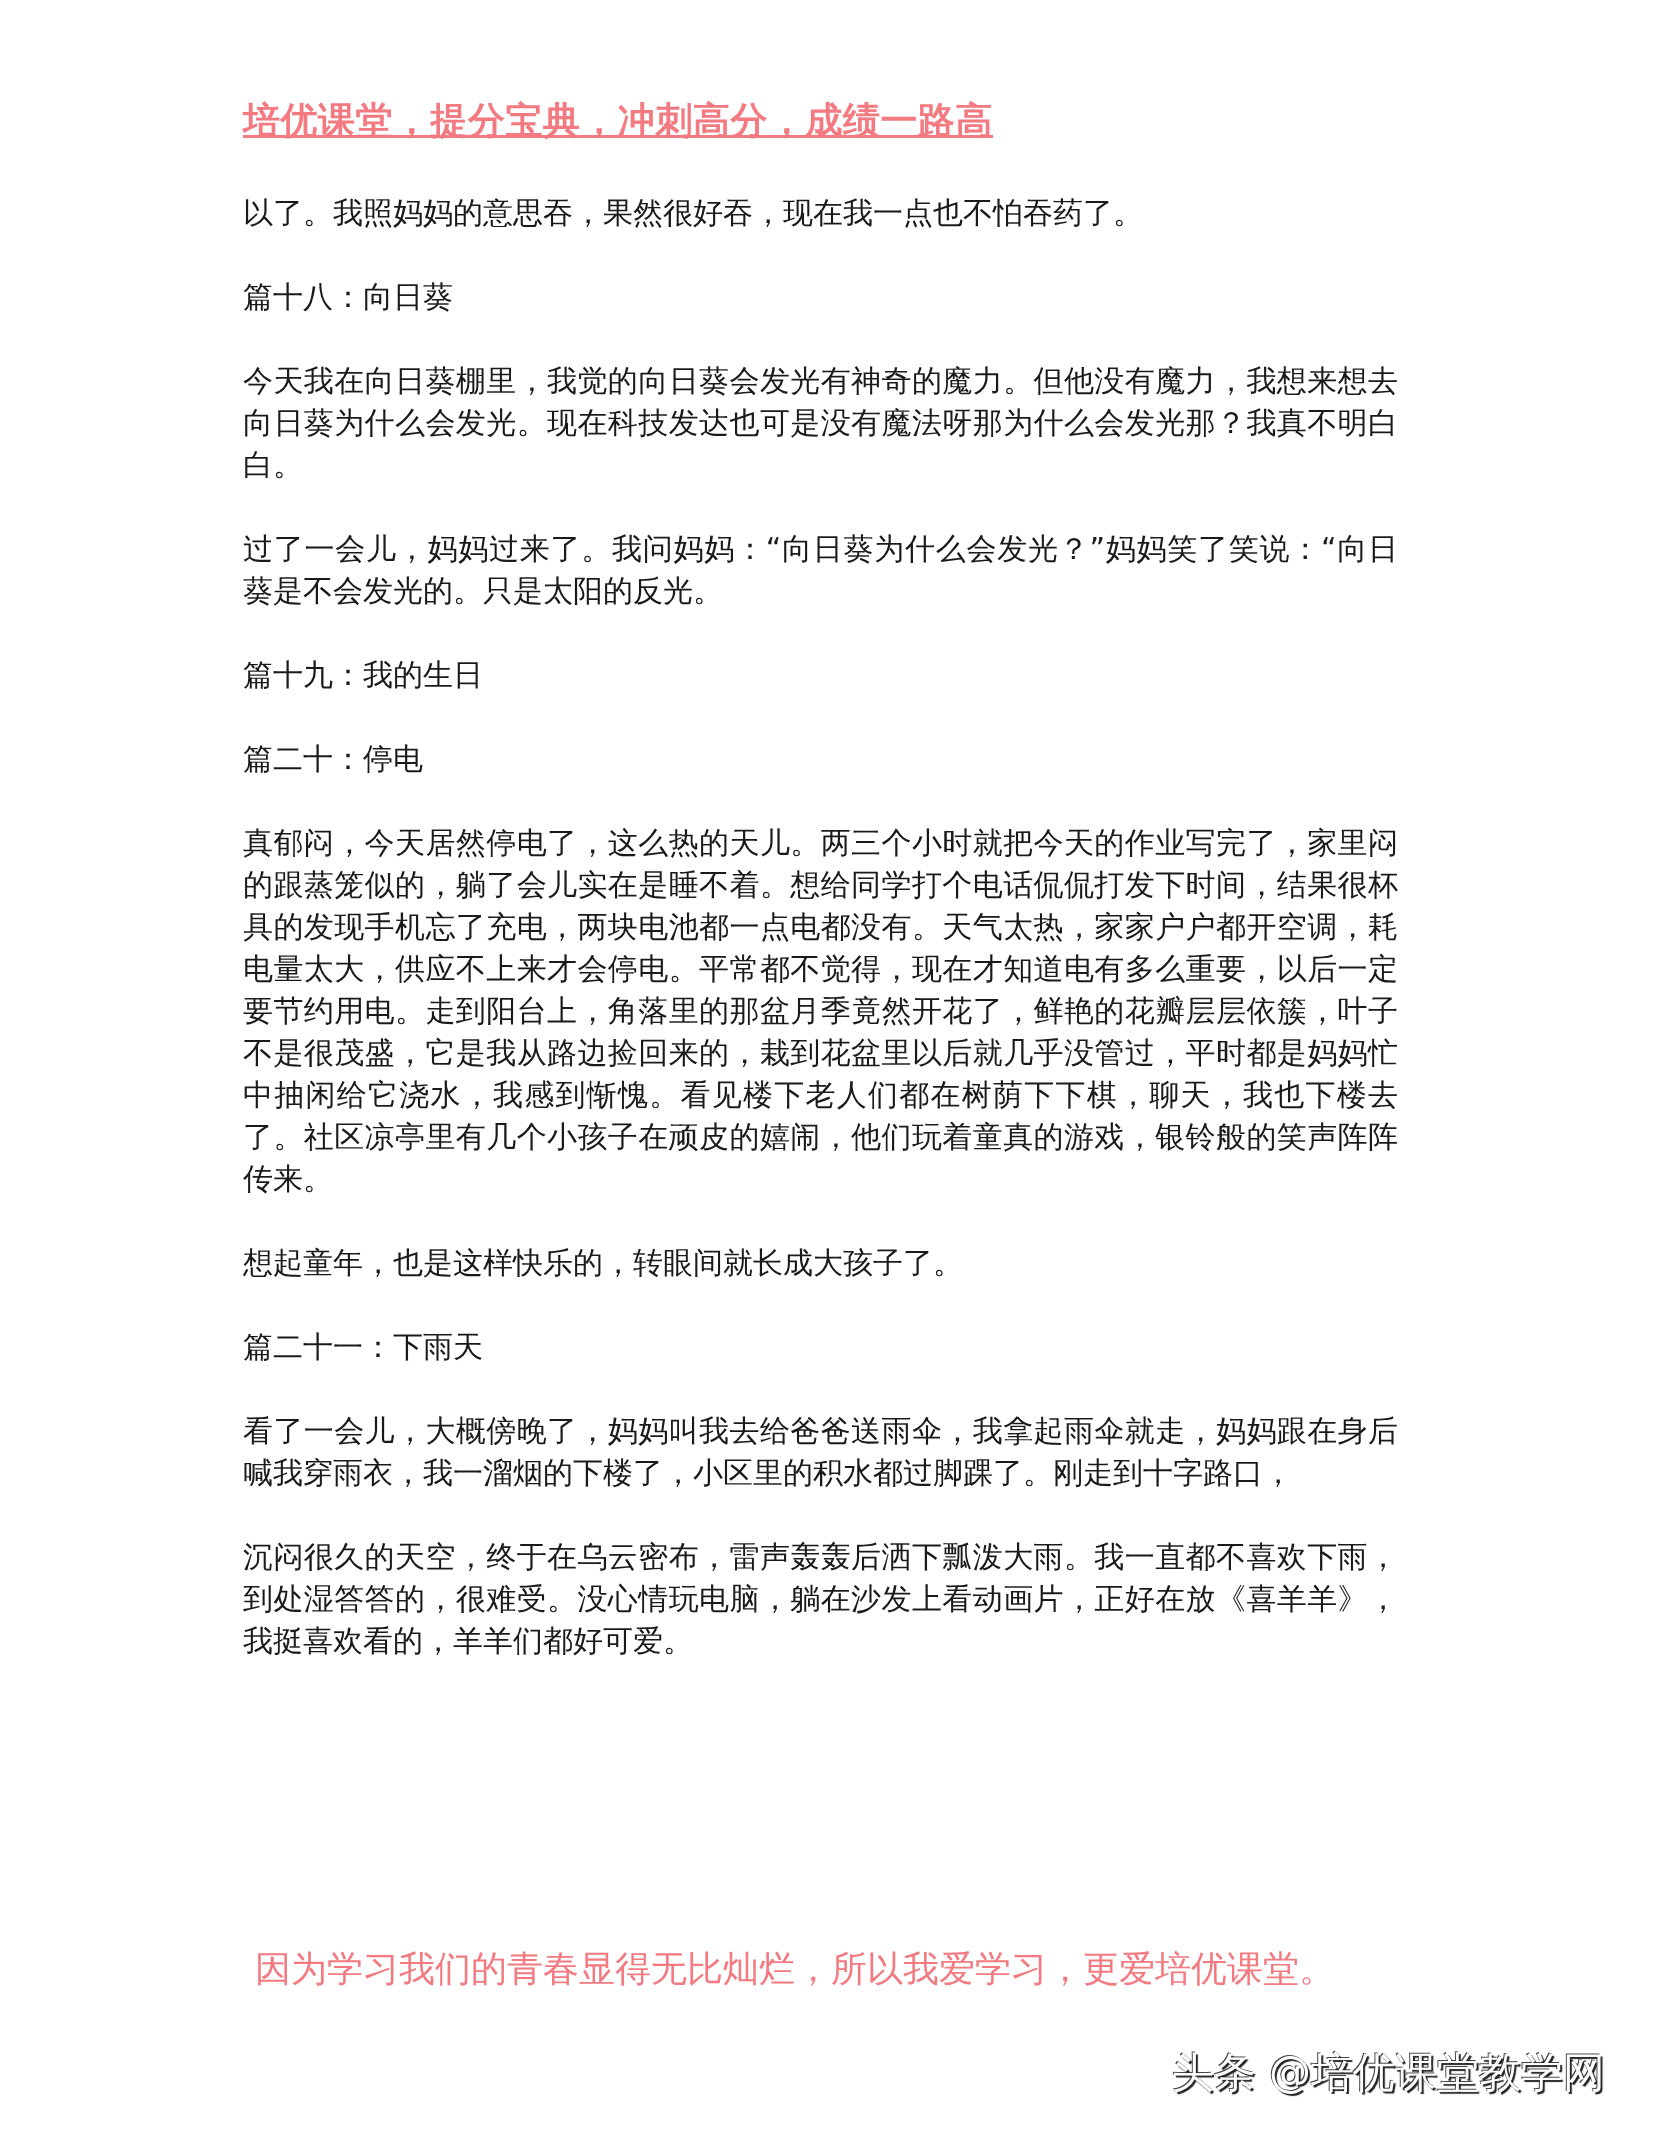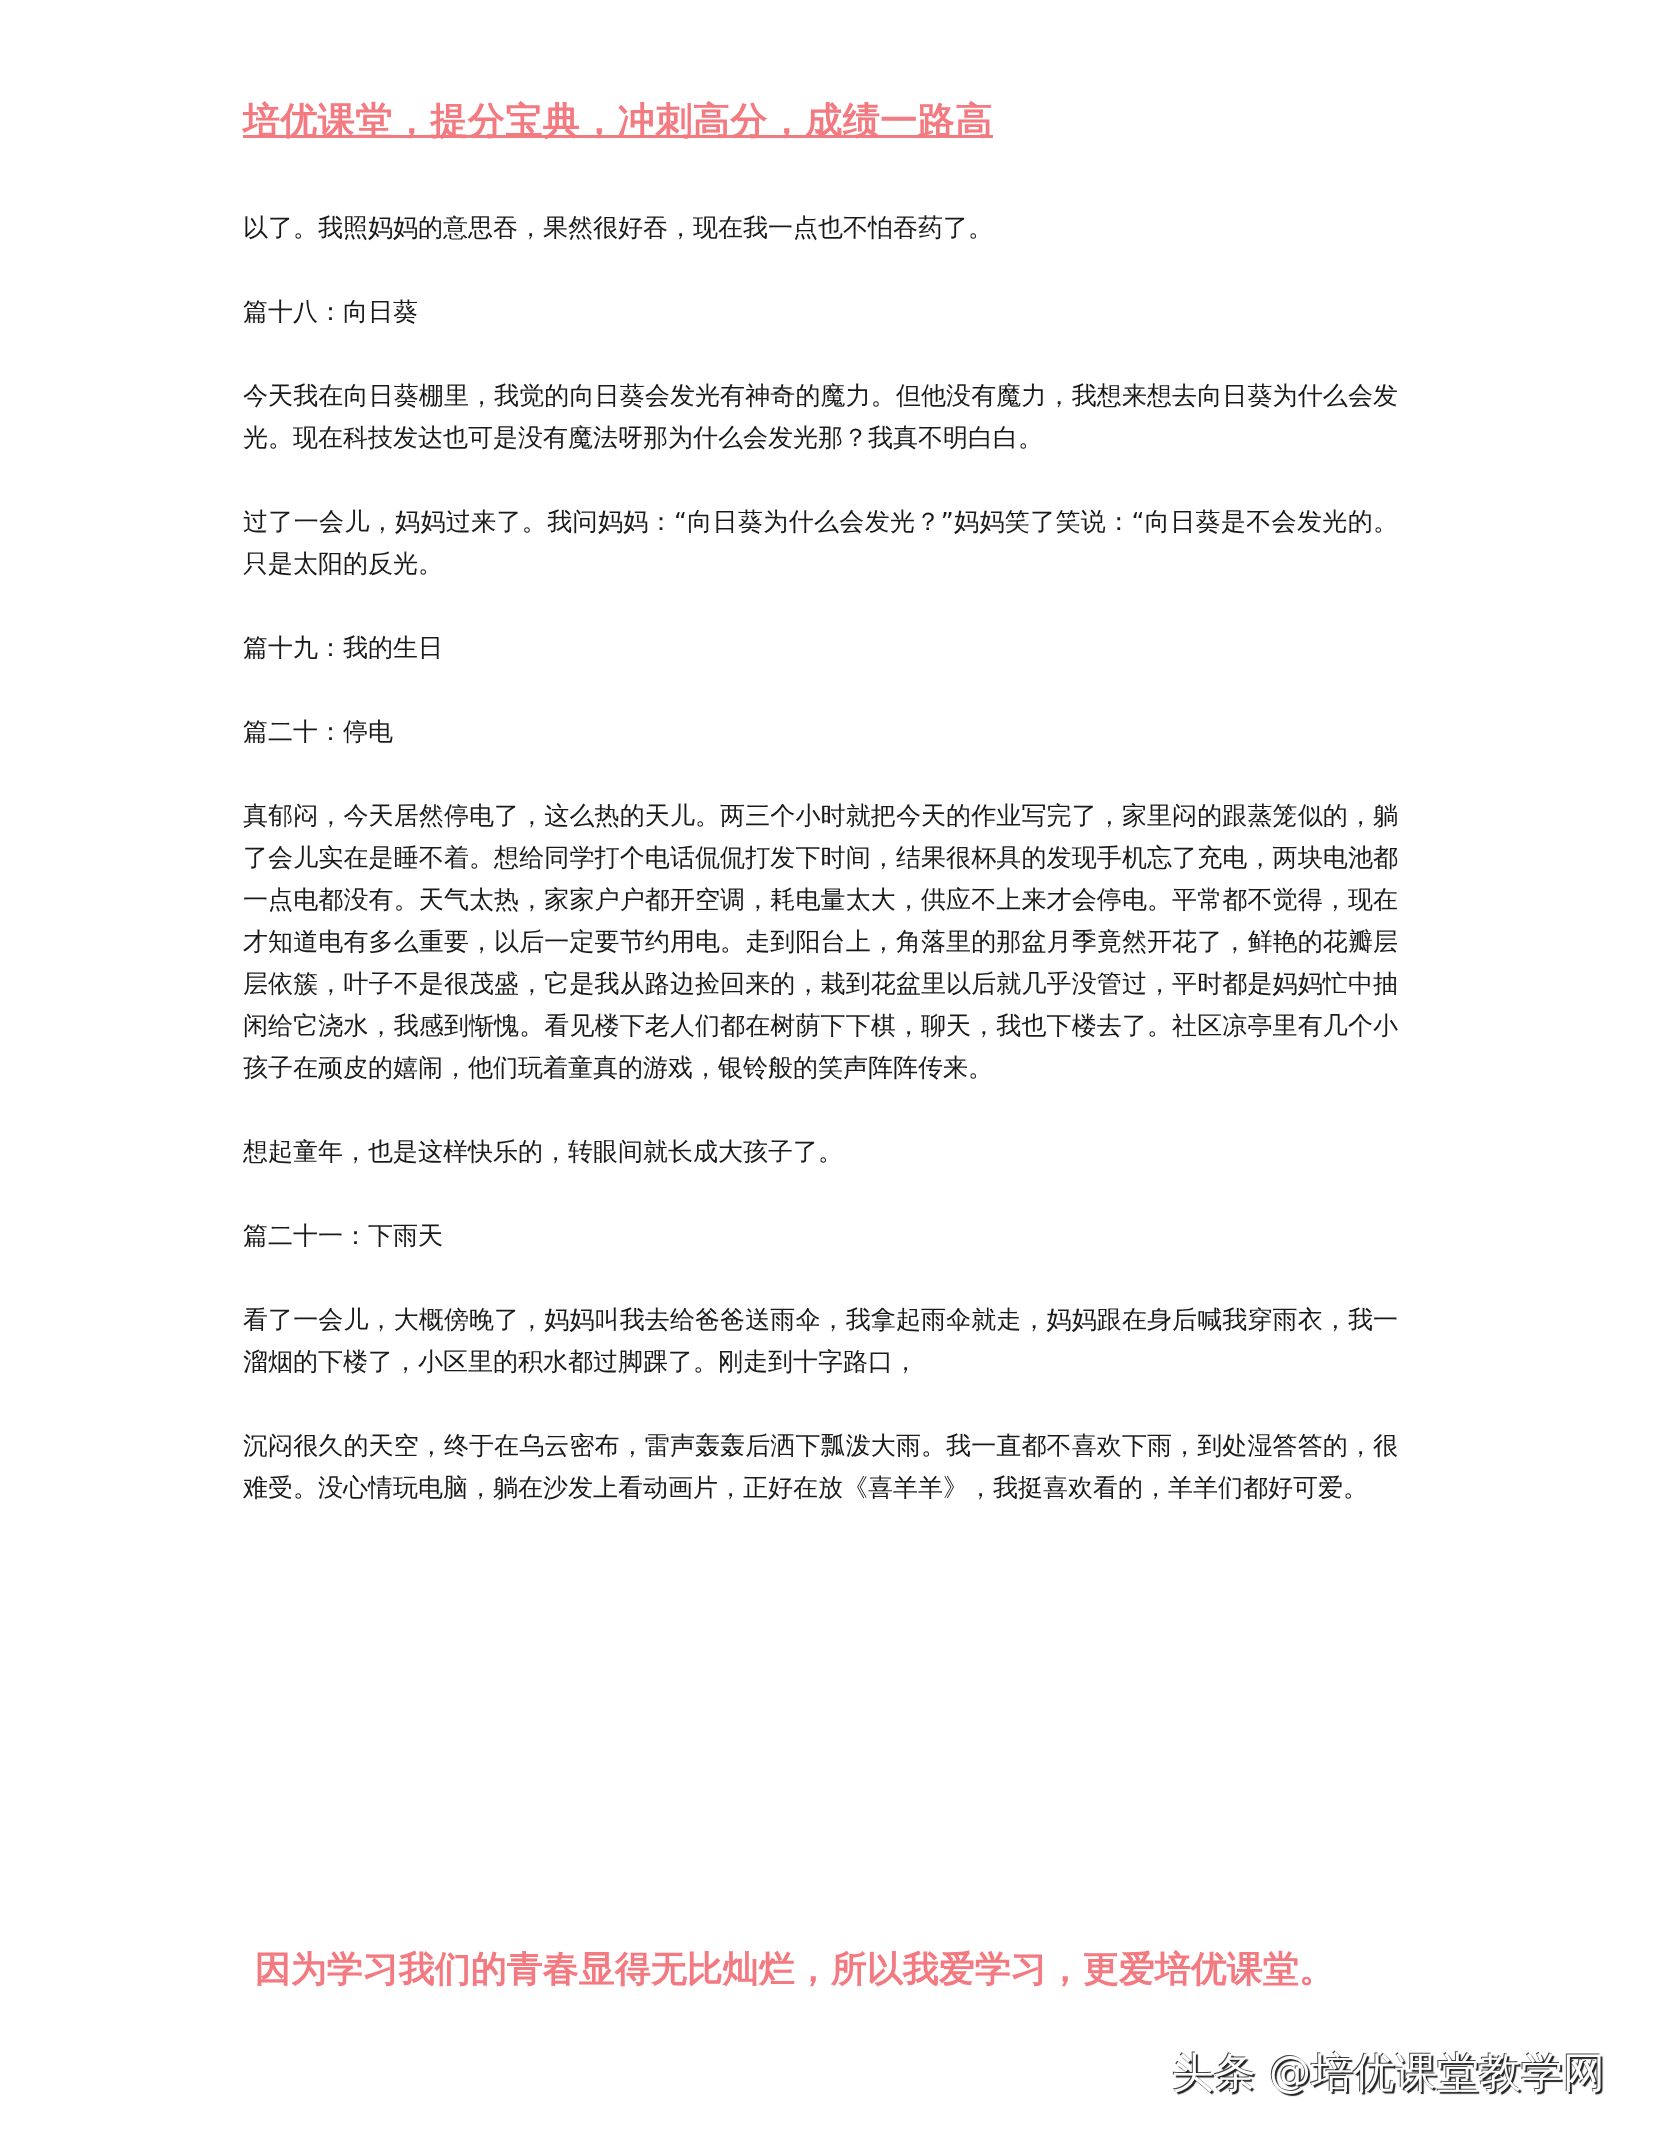--- a/index.html
+++ b/index.html
@@ -1,22 +1,22 @@
 <!DOCTYPE html>
 <html><head>
 <meta charset="utf-8">
 <style>
   html, body { margin: 0; padding: 0; background: #ffffff; }
   body { width: 1653px; height: 2139px; position: relative; overflow: hidden;
          font-family: "DejaVu Sans", sans-serif; color: #1a1a1a; }
   .title { position: absolute; left: 243px; top: 96px; font-size: 37px; font-weight: bold;
            color: #f27a80; letter-spacing: 0.5px; white-space: nowrap; text-decoration: underline; }
   .content { position: absolute; left: 243px; top: 192px; width: 1155px; }
-  .p { font-size: 25px; line-height: 42px; margin: 15px 0 42px 0; text-align: justify; }
-  .footer-slogan { position: absolute; left: 255px; top: 1945px; font-size: 36px; font-weight: bold;
+  .p { font-size: 30px; line-height: 42px; margin: 0 0 42px 0; text-align: justify; }
+  .footer-slogan { position: absolute; left: 255px; top: 1945px; font-size: 36px; font-weight: normal;
                    color: #f27a80; white-space: nowrap; }
   .watermark { position: absolute; right: 48px; top: 2045px; font-size: 42px; color: #ffffff;
                text-shadow: 2px 2px 1px #222, -1px -1px 0 #444; white-space: nowrap; }
 </style>
 </head>
 <body>
 
 <div class="title">培优课堂，提分宝典，冲刺高分，成绩一路高</div>
 
 <div class="content">

